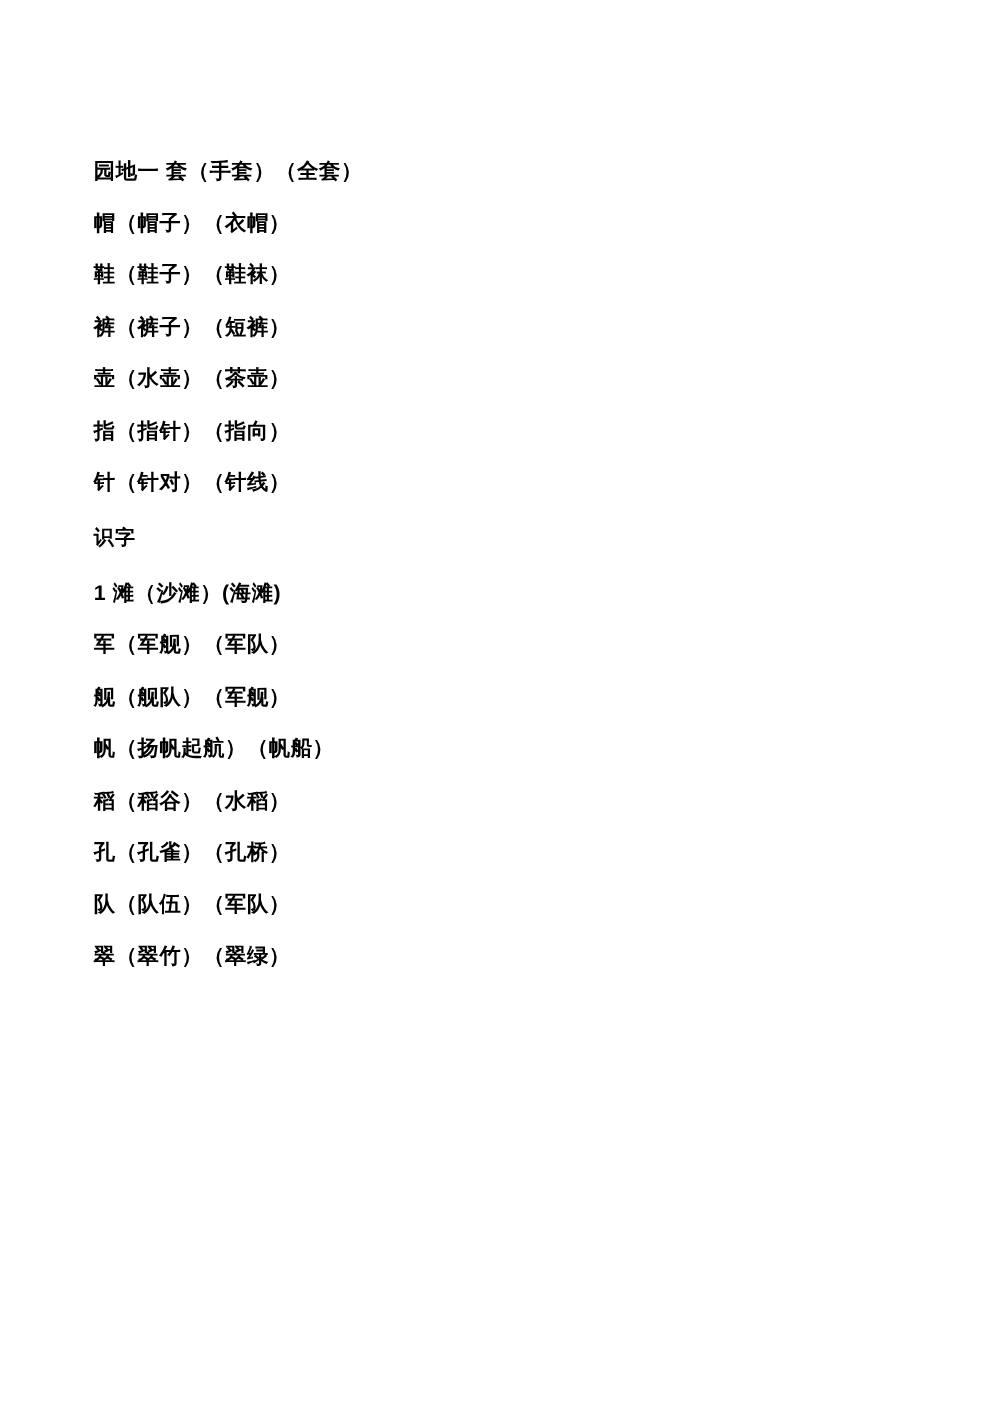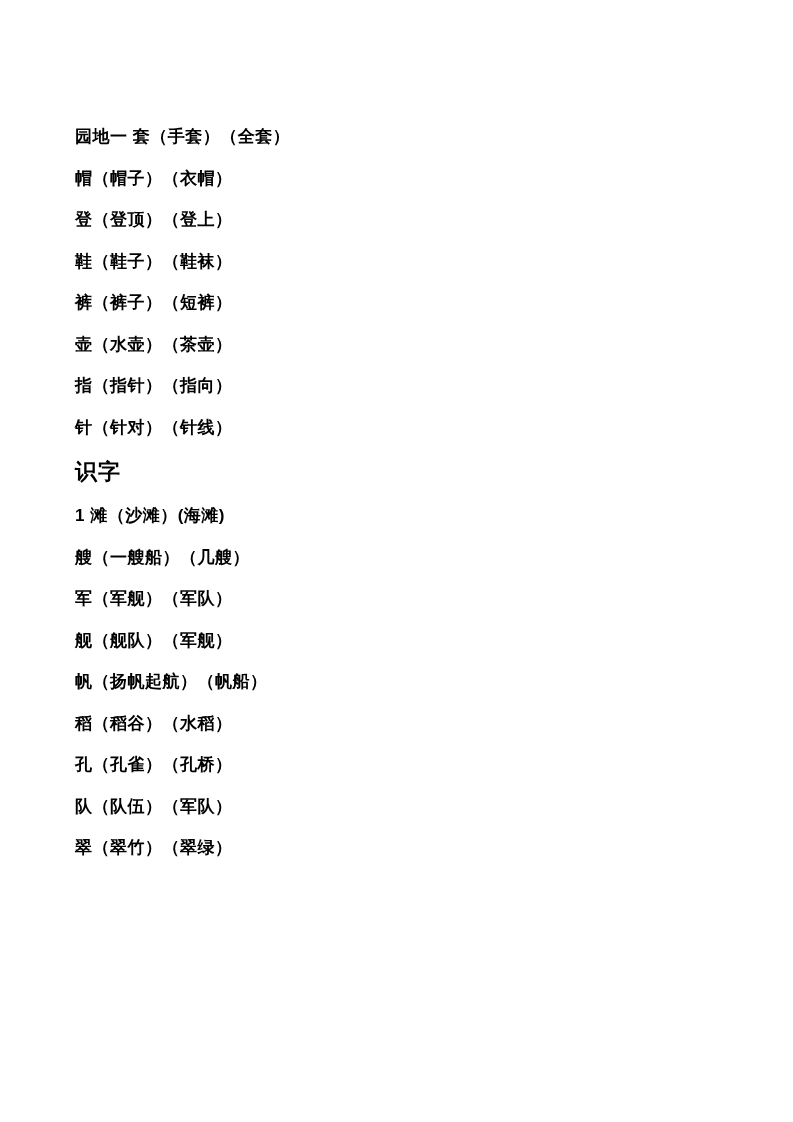--- a/index.html
+++ b/index.html
@@ -25,45 +25,43 @@
   .entry {
     margin: 0 0 24px 0;
     font-size: 17px;
     line-height: 17.5px;
     font-weight: bold;
     letter-spacing: 0.5px;
     white-space: pre;
   }
   .section-heading {
     margin: 16px 0 23px 0;
-    font-size: 22px;
+    font-size: 16px;
     line-height: 24px;
     font-weight: bold;
     letter-spacing: 1px;
   }
 </style>
 </head>
 <body>
 
 <div class="page">
   <div class="content">
 
     <p class="entry">园地一 套（手套）（全套）</p>
     <p class="entry">帽（帽子）（衣帽）</p>
-    <p class="entry">登（登顶）（登上）</p>
     <p class="entry">鞋（鞋子）（鞋袜）</p>
     <p class="entry">裤（裤子）（短裤）</p>
     <p class="entry">壶（水壶）（茶壶）</p>
     <p class="entry">指（指针）（指向）</p>
     <p class="entry">针（针对）（针线）</p>
 
     <h2 class="section-heading">识字</h2>
 
     <p class="entry">1 滩（沙滩）(海滩)</p>
-    <p class="entry">艘（一艘船）（几艘）</p>
     <p class="entry">军（军舰）（军队）</p>
     <p class="entry">舰（舰队）（军舰）</p>
     <p class="entry">帆（扬帆起航）（帆船）</p>
     <p class="entry">稻（稻谷）（水稻）</p>
     <p class="entry">孔（孔雀）（孔桥）</p>
     <p class="entry">队（队伍）（军队）</p>
     <p class="entry">翠（翠竹）（翠绿）</p>
 
   </div>
 </div>

